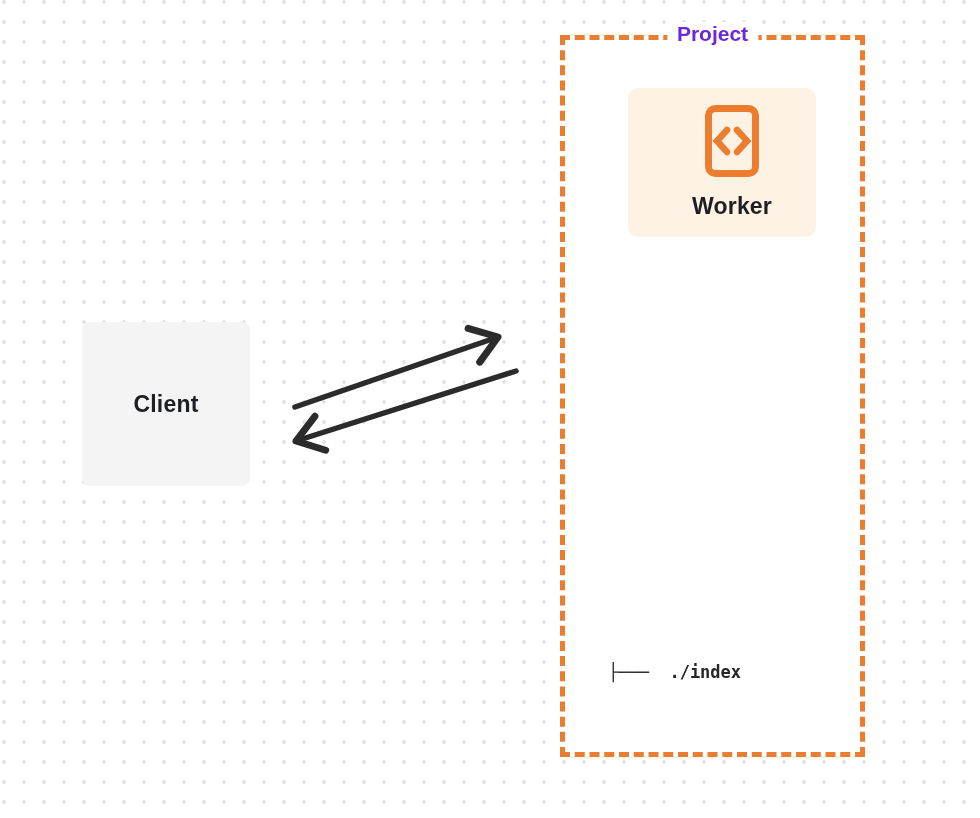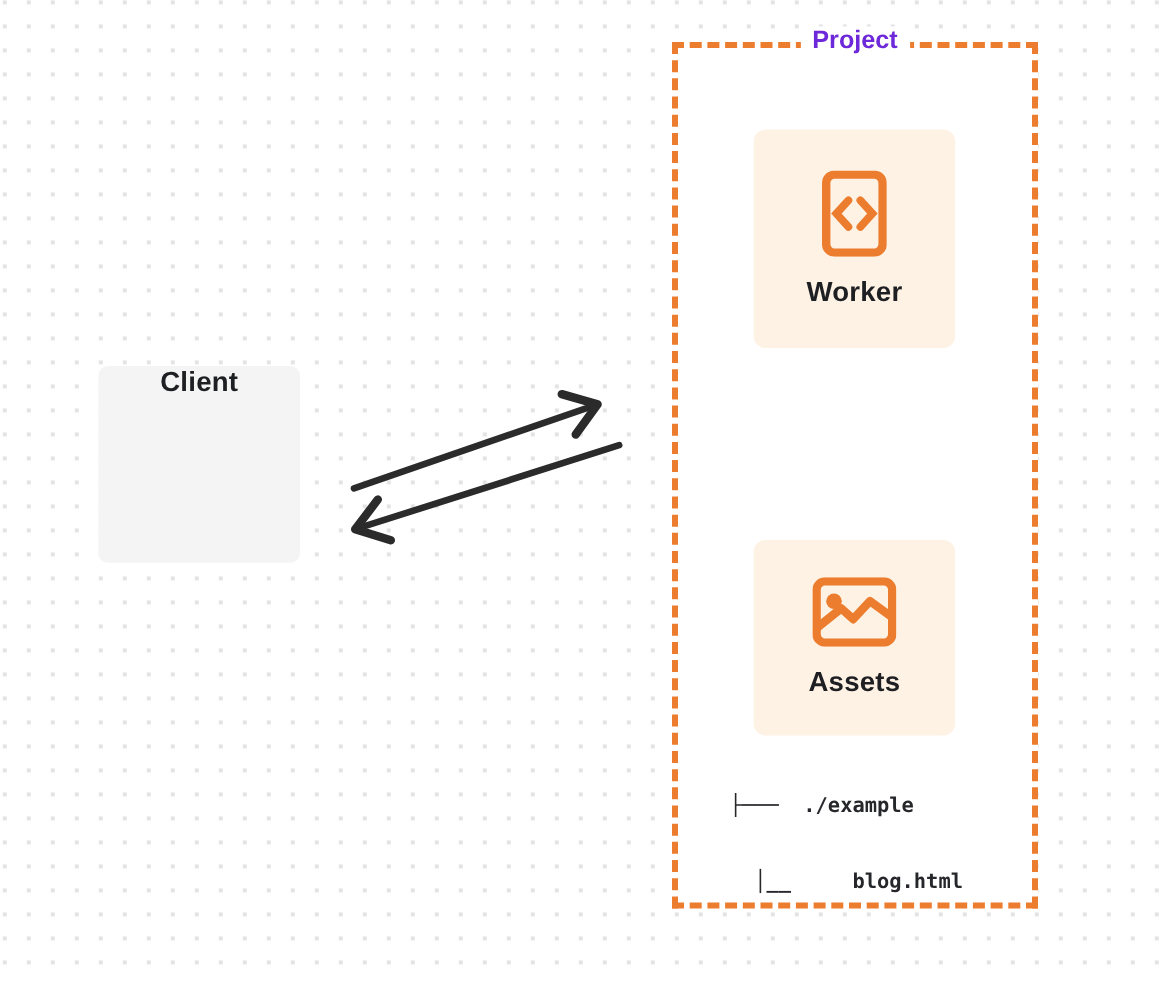--- a/index.html
+++ b/index.html
@@ -16,27 +16,27 @@
     background-color: #ffffff;
     background-image: radial-gradient(circle, #e4e4e7 1.8px, transparent 1.9px);
     background-size: 20px 20px;
     background-position: 14px 12px;
   }
 
   
   .client-box {
     position: absolute;
     left: 82px;
-    top: 305px;
+    top: 322px;
     width: 168px;
     height: 164px;
     background: #f4f4f5;
     border-radius: 8px;
     display: flex;
-    align-items: flex-start;
+    align-items: center;
     justify-content: center;
   }
   .node-label {
     font-size: 23px;
     font-weight: 700;
     color: #1e1f22;
     letter-spacing: 0.2px;
   }
 
   
@@ -87,21 +87,21 @@
     left: 63px;
     width: 168px;
     background: #fdf2e4;
     border-radius: 10px;
     display: flex;
     flex-direction: column;
     align-items: center;
     justify-content: center;
     gap: 16px;
   }
-  .card.worker { top: 68px; height: 182px; }
+  .card.worker { top: 48px; height: 149px; padding-left: 20px; }
   .card.assets { top: 410px; height: 163px; }
   .card .icon { display: block; }
 
   
   .file-tree {
     position: absolute;
     left: 43px;
     top: 580px;
     font-family: "DejaVu Sans Mono", monospace;
     font-size: 17px;
@@ -138,29 +138,20 @@
 
     <div class="card worker">
       <svg class="icon" width="54" height="72" viewBox="0 0 54 72">
         <rect x="3.5" y="3.5" width="47" height="65" rx="7" fill="none" stroke="#ed7d2e" stroke-width="7"></rect>
         <polyline points="22,25 12,36 22,47" fill="none" stroke="#ed7d2e" stroke-width="6.5" stroke-linecap="round" stroke-linejoin="miter"></polyline>
         <polyline points="32,25 42,36 32,47" fill="none" stroke="#ed7d2e" stroke-width="6.5" stroke-linecap="round" stroke-linejoin="miter"></polyline>
       </svg>
       <span class="node-label">Worker</span>
     </div>
 
-    <div class="card assets">
-      <svg class="icon" width="70" height="58" viewBox="0 0 70 58">
-        <rect x="3.5" y="3.5" width="63" height="51" rx="7" fill="none" stroke="#ed7d2e" stroke-width="7"></rect>
-        <circle cx="18" cy="20" r="6.5" fill="#ed7d2e"></circle>
-        <polyline points="4,42 24,26 34,35 48,20 66,33" fill="none" stroke="#ed7d2e" stroke-width="7" stroke-linecap="round" stroke-linejoin="round"></polyline>
-      </svg>
-      <span class="node-label">Assets</span>
-    </div>
 
     <div class="file-tree">
-      <div>├───  ./example</div>
-      <div>  │__     blog.html</div>
+      <div>├───  ./index</div>
       
     </div>
   </div>
 
 </div>
 
 </body></html>

